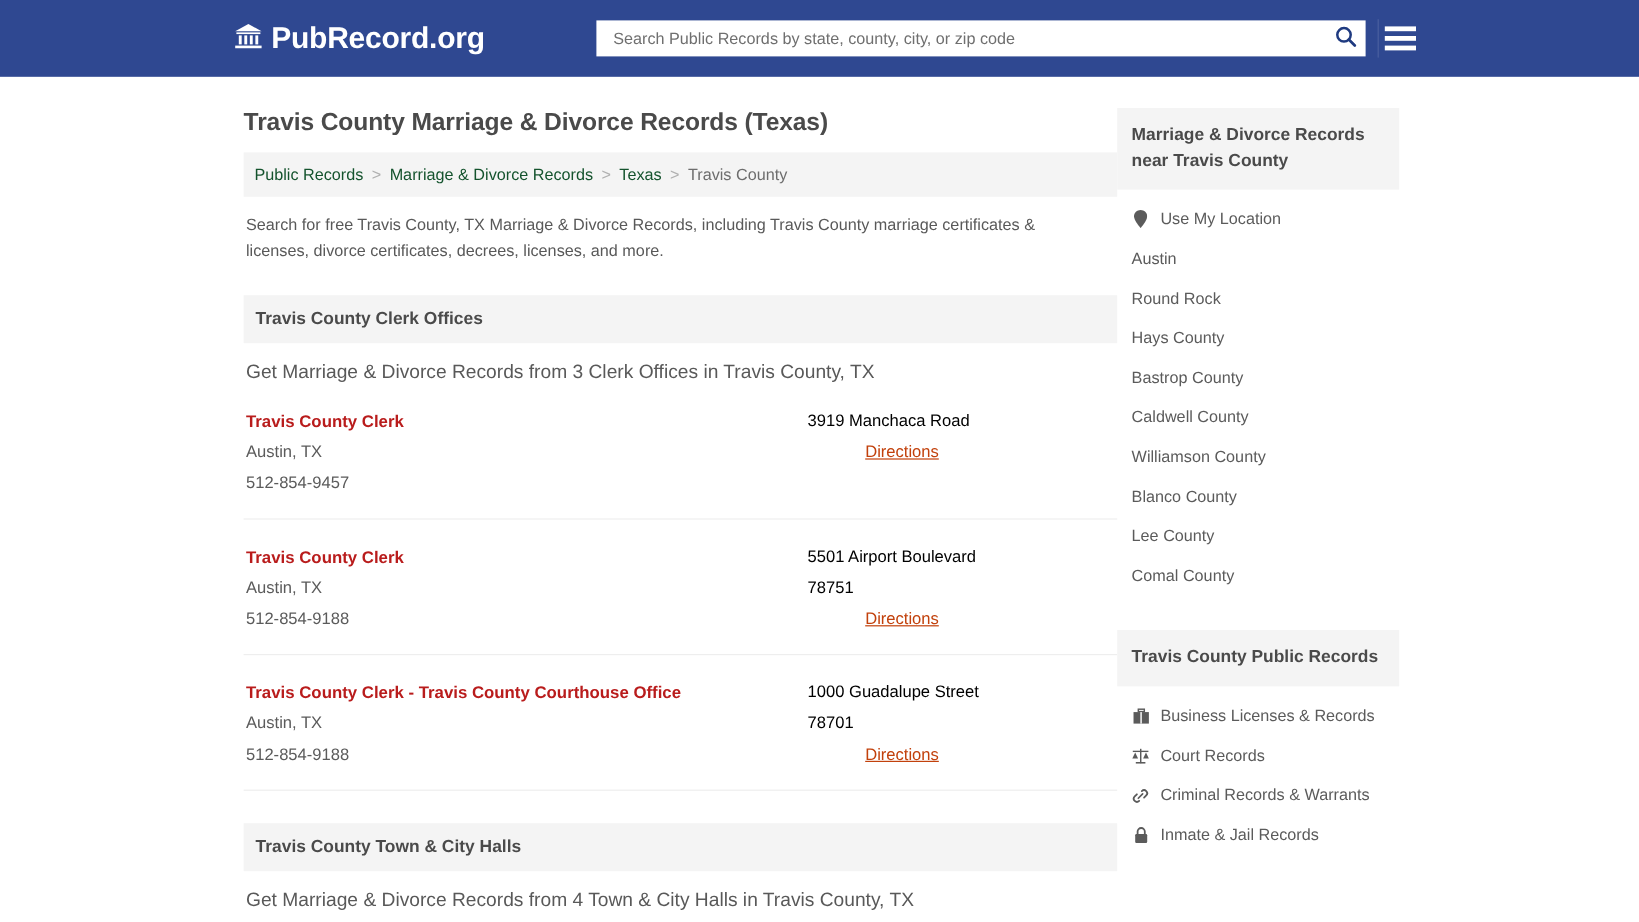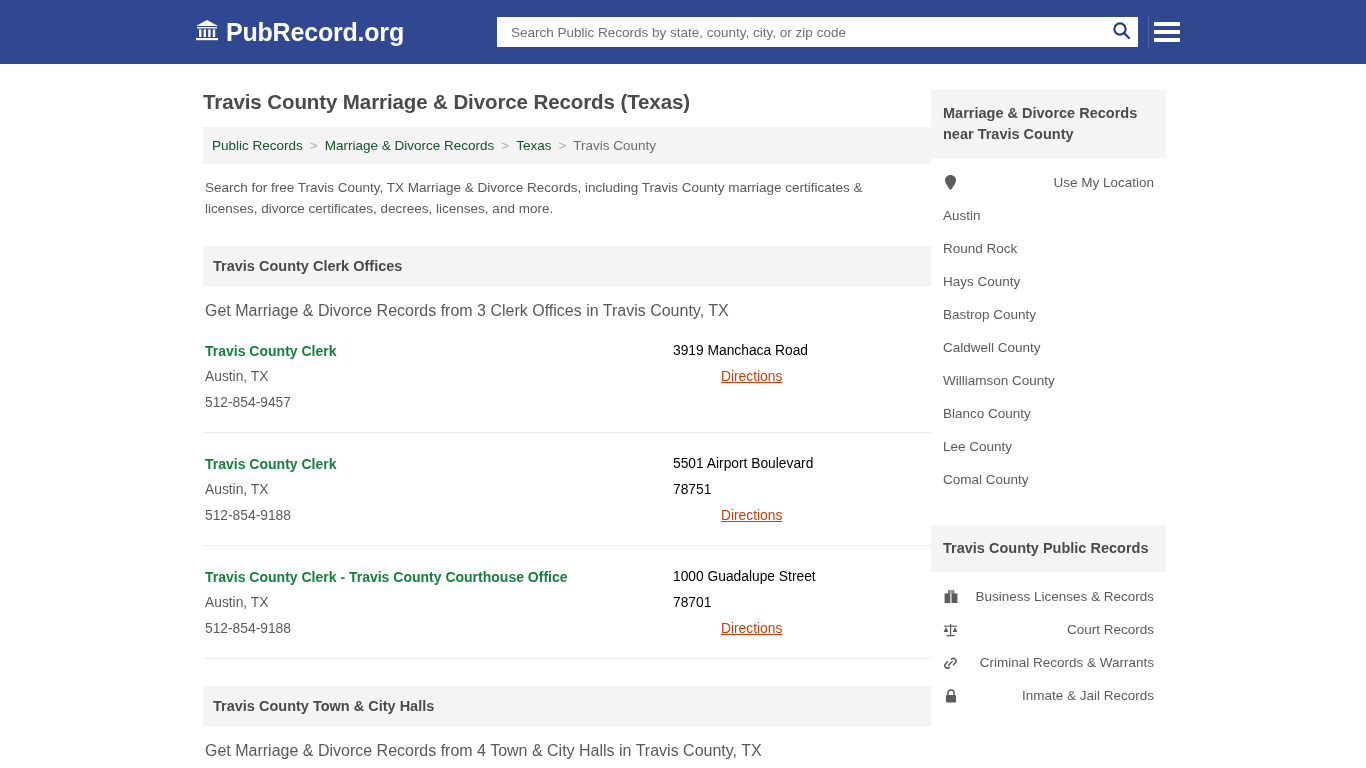--- a/index.html
+++ b/index.html
@@ -99,21 +99,21 @@
   }
 
   .office-row{
     display:flex;
     padding:18px 2px 16px 2px;
     border-bottom:1px solid #eeeeee;
   }
   .office-left{ width:468px; flex:none; }
   .office-right{ flex:1; }
   .office-name{
-    font-size:14px; font-weight:bold; color:#15803d;
+    font-size:14px; font-weight:bold; color:#b91c1c;
     line-height:26px;
   }
   .office-line{
     font-size:13.8px; color:#5b5b5b; line-height:26px;
   }
   .office-addr{
     font-size:13.8px; color:#000000; line-height:26px;
   }
   .dir-link{
     font-size:13.8px; color:#c2410c; line-height:26px;
@@ -127,21 +127,20 @@
     font-size:14.5px; font-weight:bold; color:#4a4a4a;
     line-height:21px;
   }
   .side-head.second{ margin-top:29px; }
   .side-list{ list-style:none; padding:8px 0 0 0; }
   .side-item{
     display:flex; align-items:center; gap:9px;
     padding:9px 12px;
     font-size:13.5px; color:#5b5b5b;
     cursor:pointer;
-    justify-content:space-between;
   }
   .side-item .lbl{ white-space:nowrap; }
   .ico{ width:15px; display:flex; align-items:center; justify-content:center; flex:none; }
 </style>
 </head>
 <body>
 
 <header class="site-header">
   <a class="brand" href="#">
     <span class="brand-icon">

